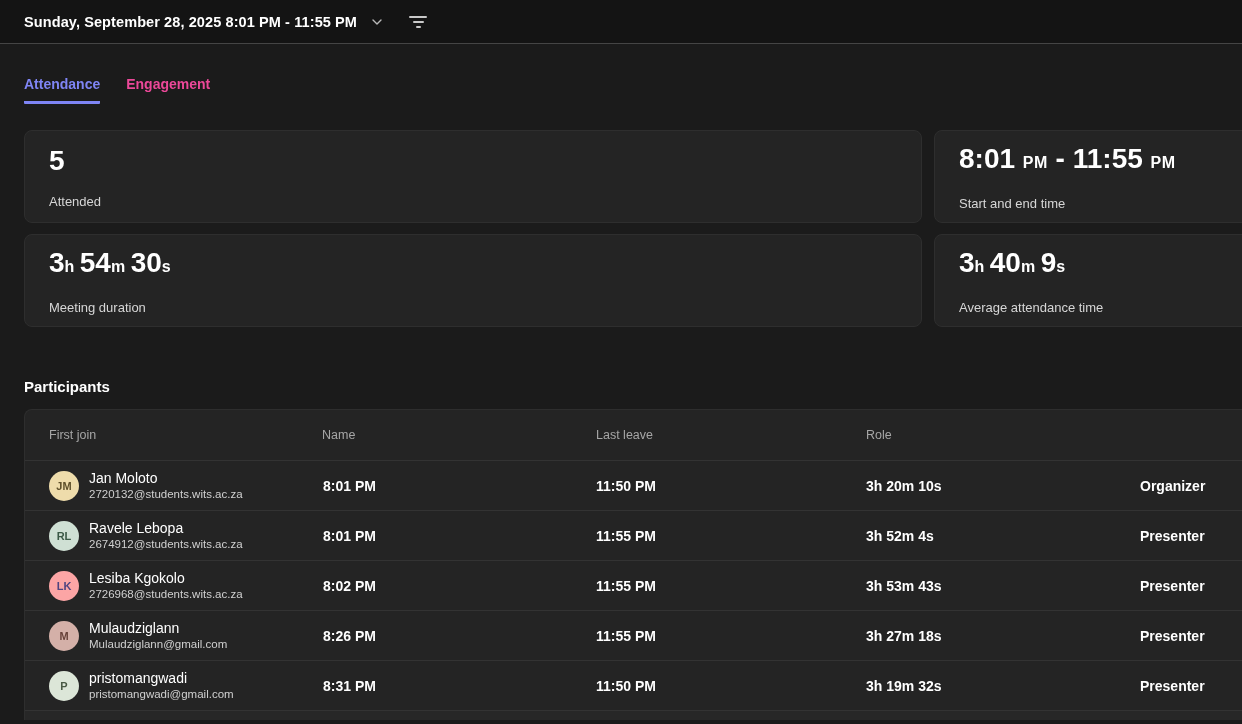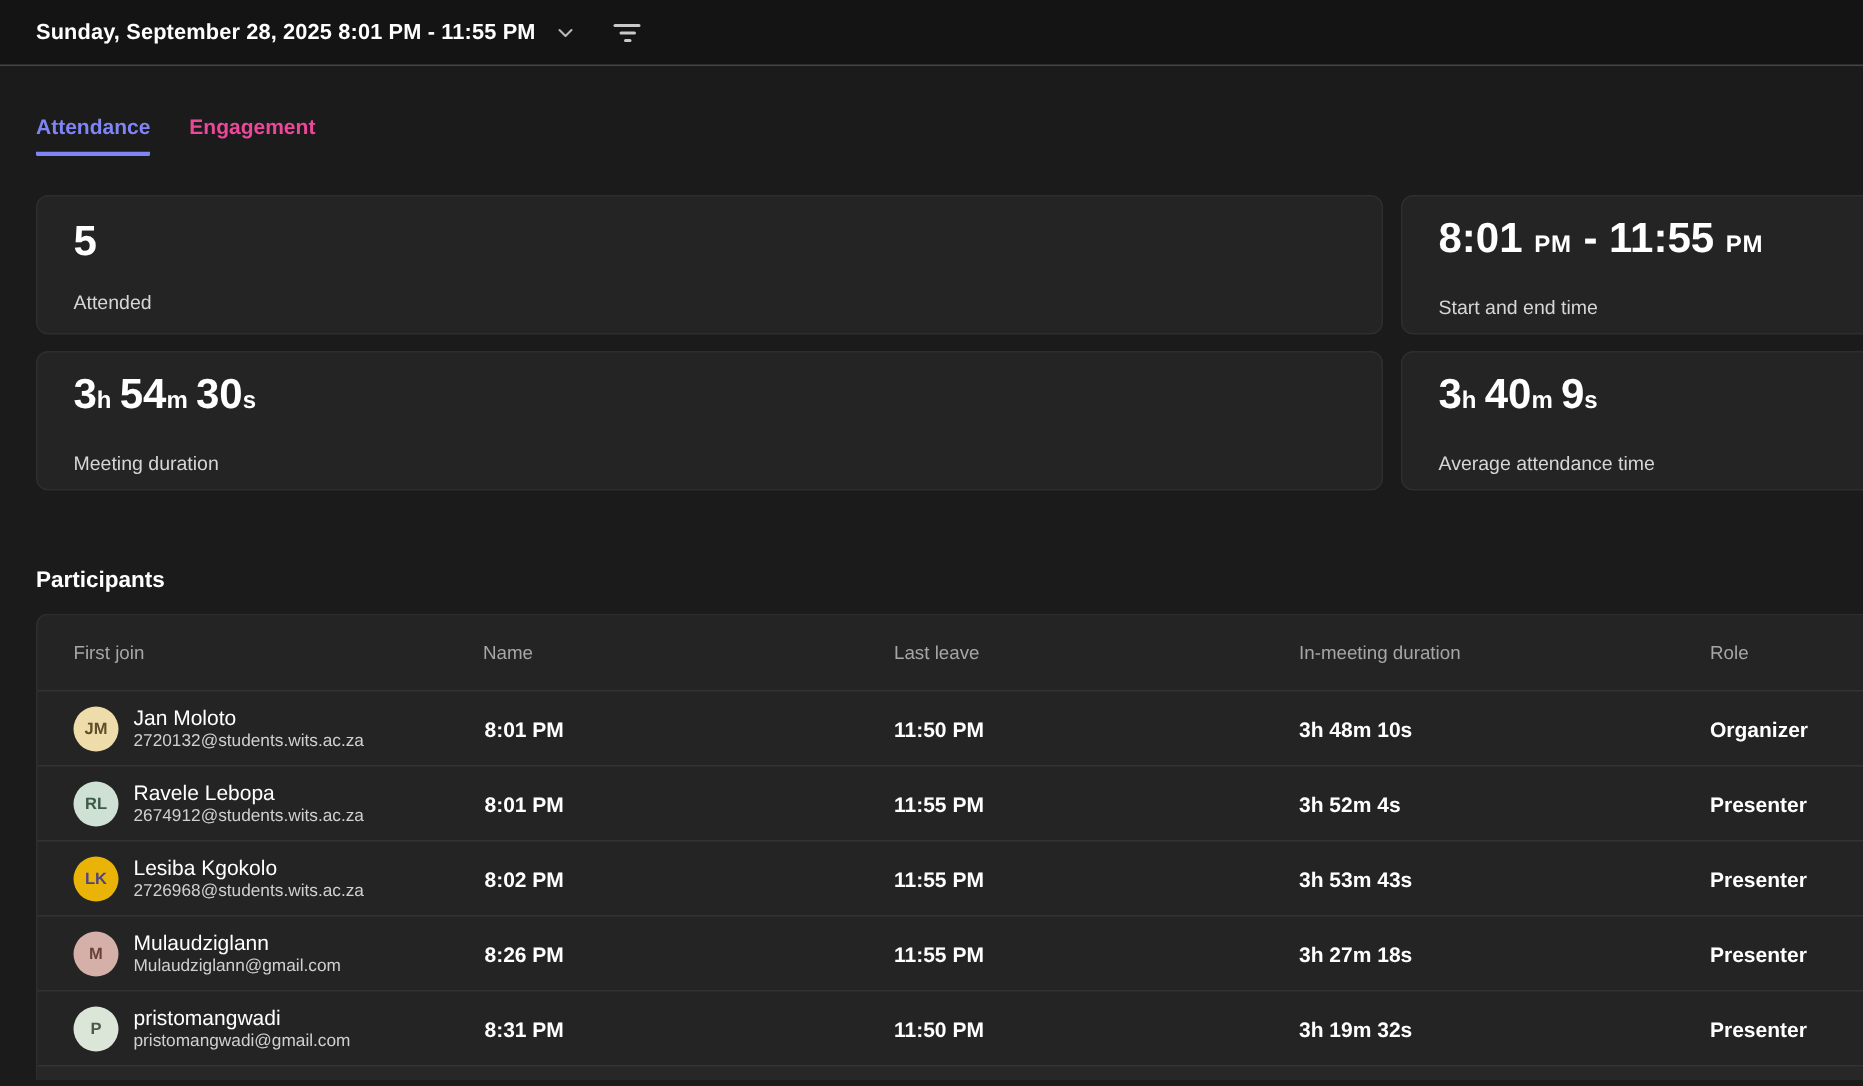--- a/index.html
+++ b/index.html
@@ -135,55 +135,54 @@
   </div>
 </div>
 
   <div class="participants-heading">Participants</div>
 
   <div class="table">
     <div class="thead" id="thead">
       <div class="cell c-join">First join</div>
       <div class="cell c-name">Name</div>
       <div class="cell c-leave">Last leave</div>
-      <div class="cell c-dur">In-meeting duration</div>
       <div class="cell c-role">Role</div>
     </div>
     <div id="tbody">
   <div class="trow">
     <div class="cell c-name">
       <span class="avatar" style="background: rgb(238, 220, 171); color: rgb(93, 79, 42);">JM</span>
       <span class="nm">
         <span class="pname">Jan Moloto</span>
         <span class="pemail">2720132@students.wits.ac.za</span>
       </span>
     </div>
     <div class="cell c-join">8:01 PM</div>
     <div class="cell c-leave">11:50 PM</div>
-    <div class="cell c-dur">3h 48m 10s</div>
+    <div class="cell c-dur">3h 20m 10s</div>
     <div class="cell c-role">Organizer</div>
   </div>
 
   <div class="trow">
     <div class="cell c-name">
       <span class="avatar" style="background: rgb(207, 224, 212); color: rgb(60, 90, 70);">RL</span>
       <span class="nm">
         <span class="pname">Ravele Lebopa</span>
         <span class="pemail">2674912@students.wits.ac.za</span>
       </span>
     </div>
     <div class="cell c-join">8:01 PM</div>
     <div class="cell c-leave">11:55 PM</div>
     <div class="cell c-dur">3h 52m 4s</div>
     <div class="cell c-role">Presenter</div>
   </div>
 
   <div class="trow">
     <div class="cell c-name">
-      <span class="avatar" style="background: #eab308; color: rgb(79, 68, 128);">LK</span>
+      <span class="avatar" style="background: #fca5a5; color: rgb(79, 68, 128);">LK</span>
       <span class="nm">
         <span class="pname">Lesiba Kgokolo</span>
         <span class="pemail">2726968@students.wits.ac.za</span>
       </span>
     </div>
     <div class="cell c-join">8:02 PM</div>
     <div class="cell c-leave">11:55 PM</div>
     <div class="cell c-dur">3h 53m 43s</div>
     <div class="cell c-role">Presenter</div>
   </div>

